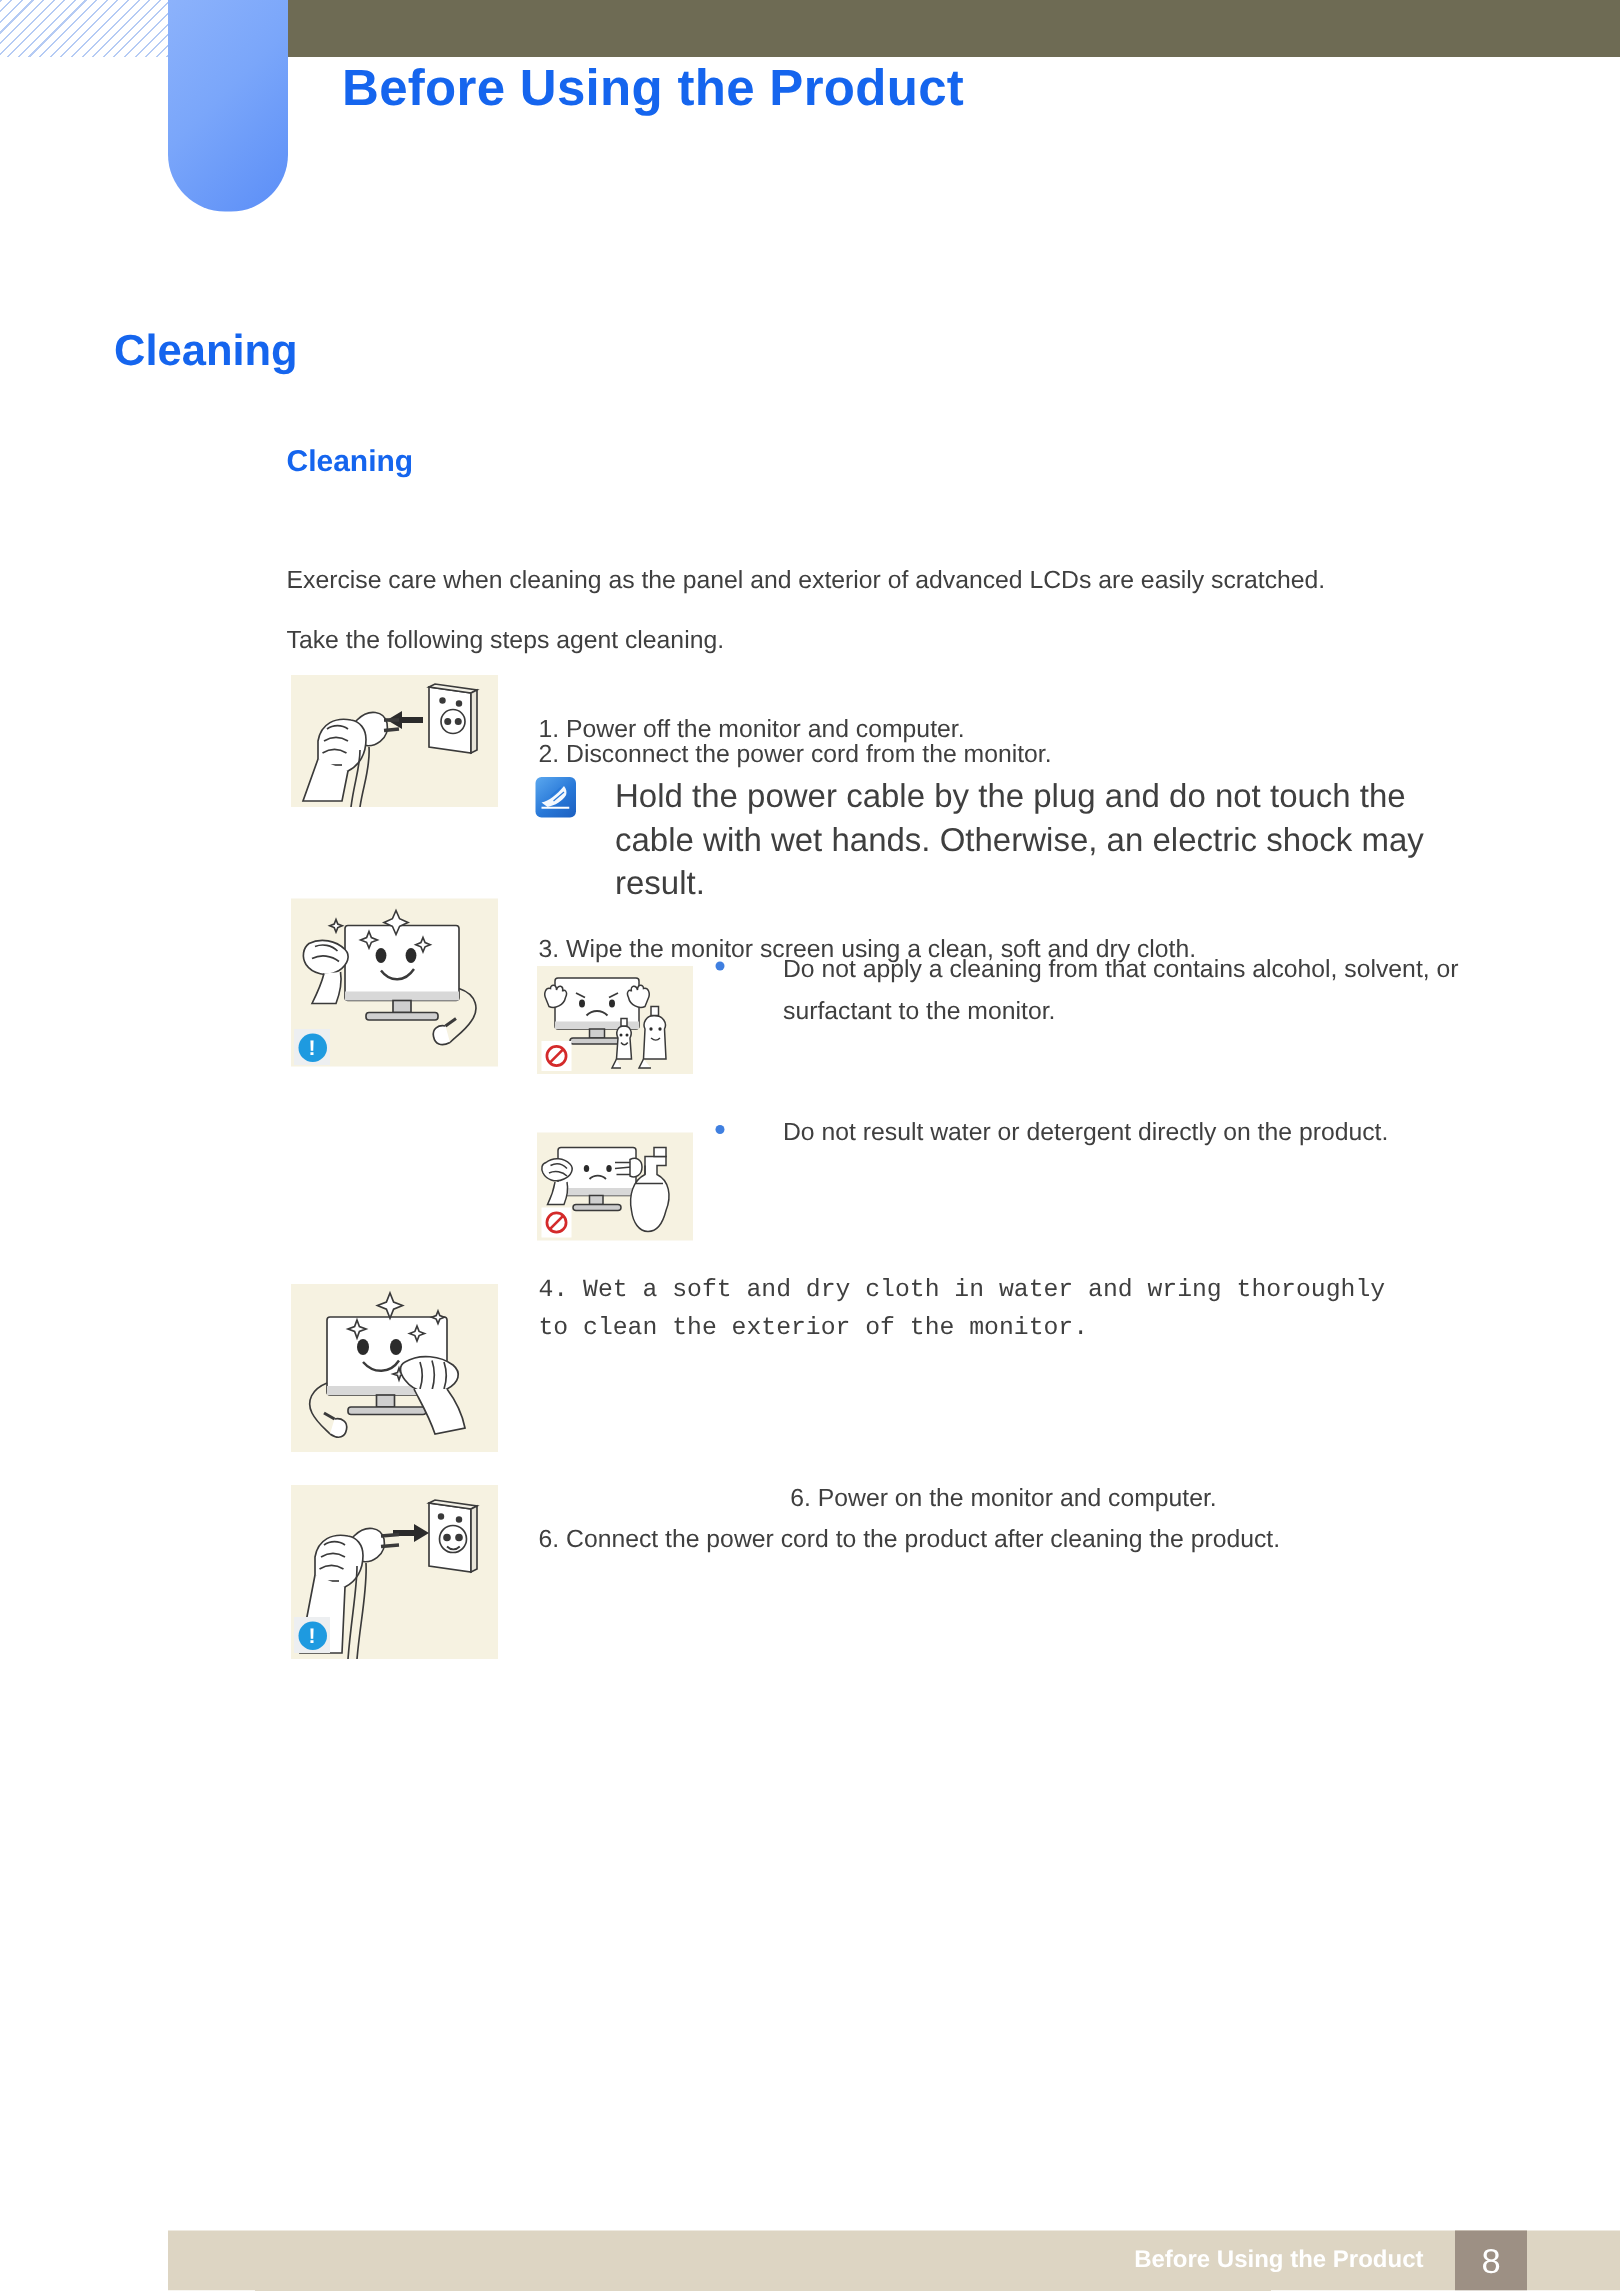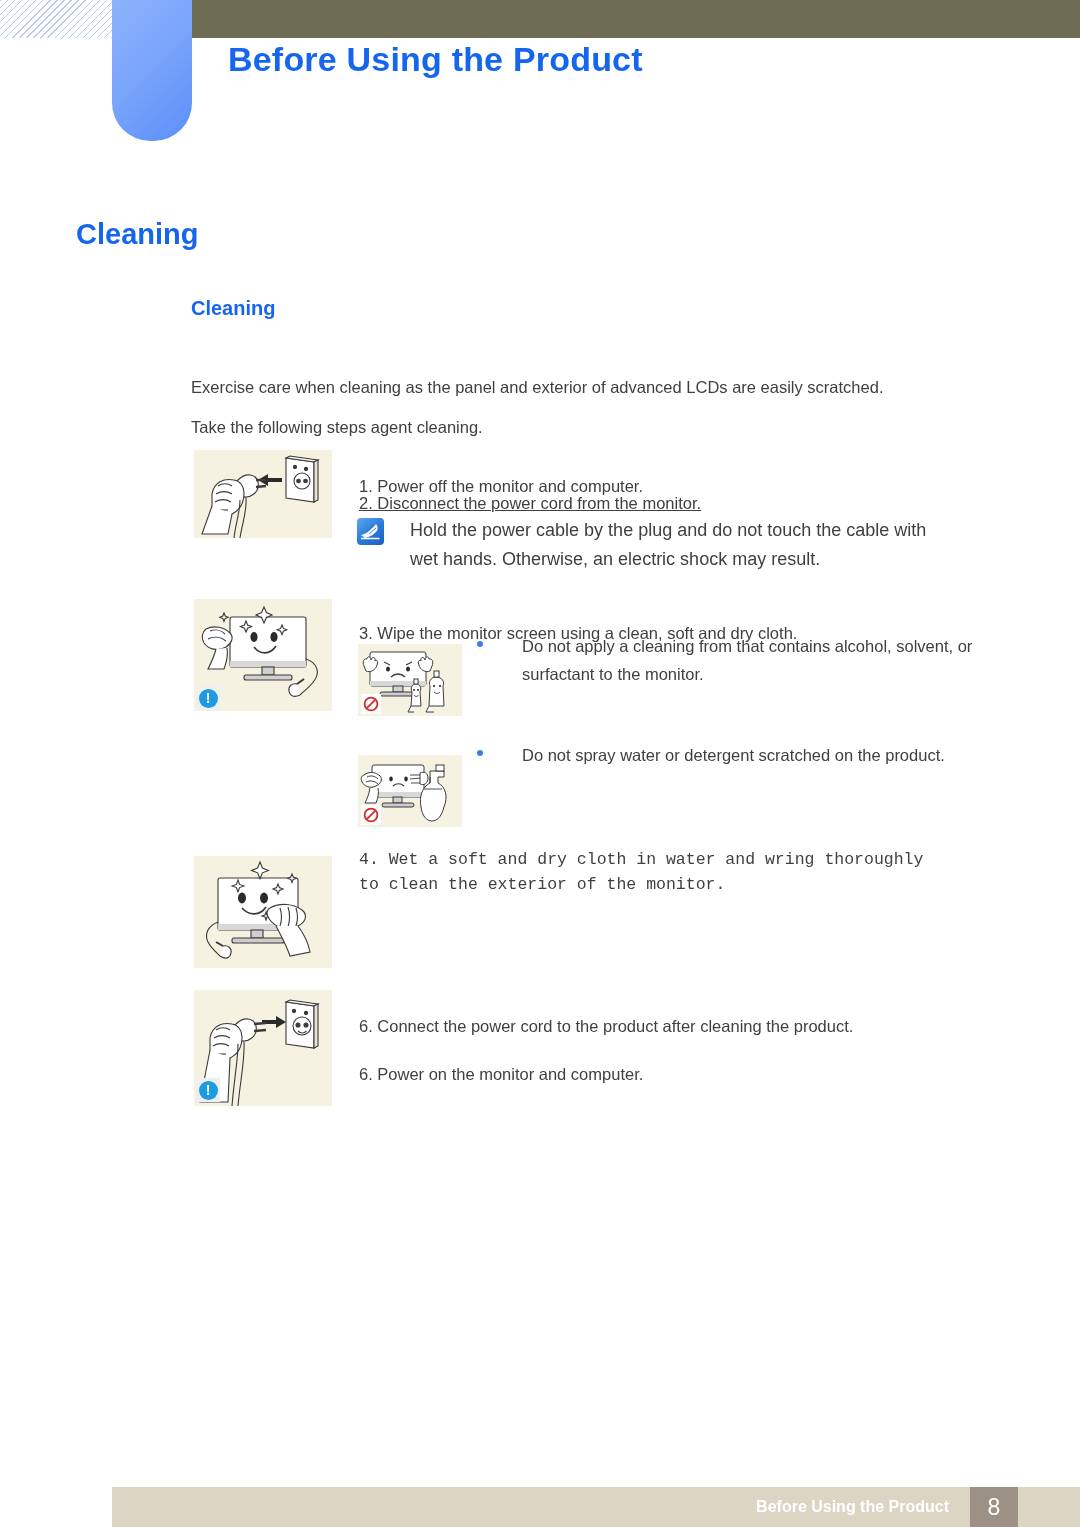--- a/index.html
+++ b/index.html
@@ -79,45 +79,45 @@
     position: absolute;
     font-size: 16.5px;
     line-height: 25px;
     color: #3f3f3f;
     white-space: pre-wrap;
     margin-top: 27px;
   }
   .p-intro1 { left: 191px; top: 348px; width: 760px; }
   .p-intro2 { left: 191px; top: 388px; width: 760px; }
   .p-step1  { left: 359px; top: 447px; width: 600px; }
-  .p-step2  { left: 359px; top: 464px; width: 620px; text-decoration: underline; }
+  .p-step2  { left: 359px; top: 464px; width: 620px; }
   .p-step3  { left: 359px; top: 594px; width: 620px; }
   .p-step4  { left: 359px; top: 820px; width: 580px; font-family: Liberation Mono, monospace; }
   .p-step5  { left: 359px; top: 987px; width: 620px; }
-  .p-step6  { left: 359px; top: 1035px; width: 620px; }
+  .p-step6  { left: 359px; top: 960px; width: 620px; text-align: center; }
 
   
   .note {
     position: absolute;
     left: 357px; top: 516px;
     width: 600px;
   }
   .note-icon {
     position: absolute;
     left: 0; top: 2px;
     width: 27px; height: 27px;
     border-radius: 4px;
     background: linear-gradient(140deg, #5ba8ef 0%, #2878d8 55%, #1c5fc0 100%);
     overflow: hidden;
   }
   .note-text {
     position: absolute;
     left: 53px; top: 0;
     width: 545px;
-    font-size: 18px;
+    font-size: 22px;
     line-height: 29px;
     color: #3f3f3f;
   }
 
   
   .bullet-row { position: absolute; }
   .bullet-dot {
     position: absolute;
     left: 0; top: 9px;
     width: 6px; height: 6px;
@@ -391,21 +391,21 @@
 </div>
 <div class="badge-prohibit bp-spray">
   <svg width="16" height="16" viewBox="0 0 16 16">
     <circle cx="8" cy="8" r="6.4" fill="none" stroke="#d42a2a" stroke-width="1.8"></circle>
     <line x1="3.6" y1="12.4" x2="12.4" y2="3.6" stroke="#d42a2a" stroke-width="1.8"></line>
   </svg>
 </div>
 
 <div class="bullet-row b-spray">
   <div class="bullet-dot"></div>
-  <div class="bullet-text">Do not spray water or detergent scratched on the product.</div>
+  <div class="bullet-text">Do not result water or detergent directly on the product.</div>
 </div>
 
 <div class="illus i-wipe2">
   <svg width="138" height="112" viewBox="0 0 138 112" fill="none" stroke="#3a3a3a" stroke-width="1.1">
 
     <rect x="24" y="22" width="80" height="52" rx="2" fill="#ffffff"></rect>
     <rect x="28" y="26" width="72" height="42" fill="#ffffff" stroke="none"></rect>
     <rect x="24" y="68" width="80" height="6" fill="#d8d8d8" stroke="none"></rect>
     <rect x="57" y="74" width="12" height="8" fill="#cfcfcf" stroke="#3a3a3a"></rect>
     <rect x="38" y="82" width="52" height="5" rx="2" fill="#cdcdcd"></rect>

